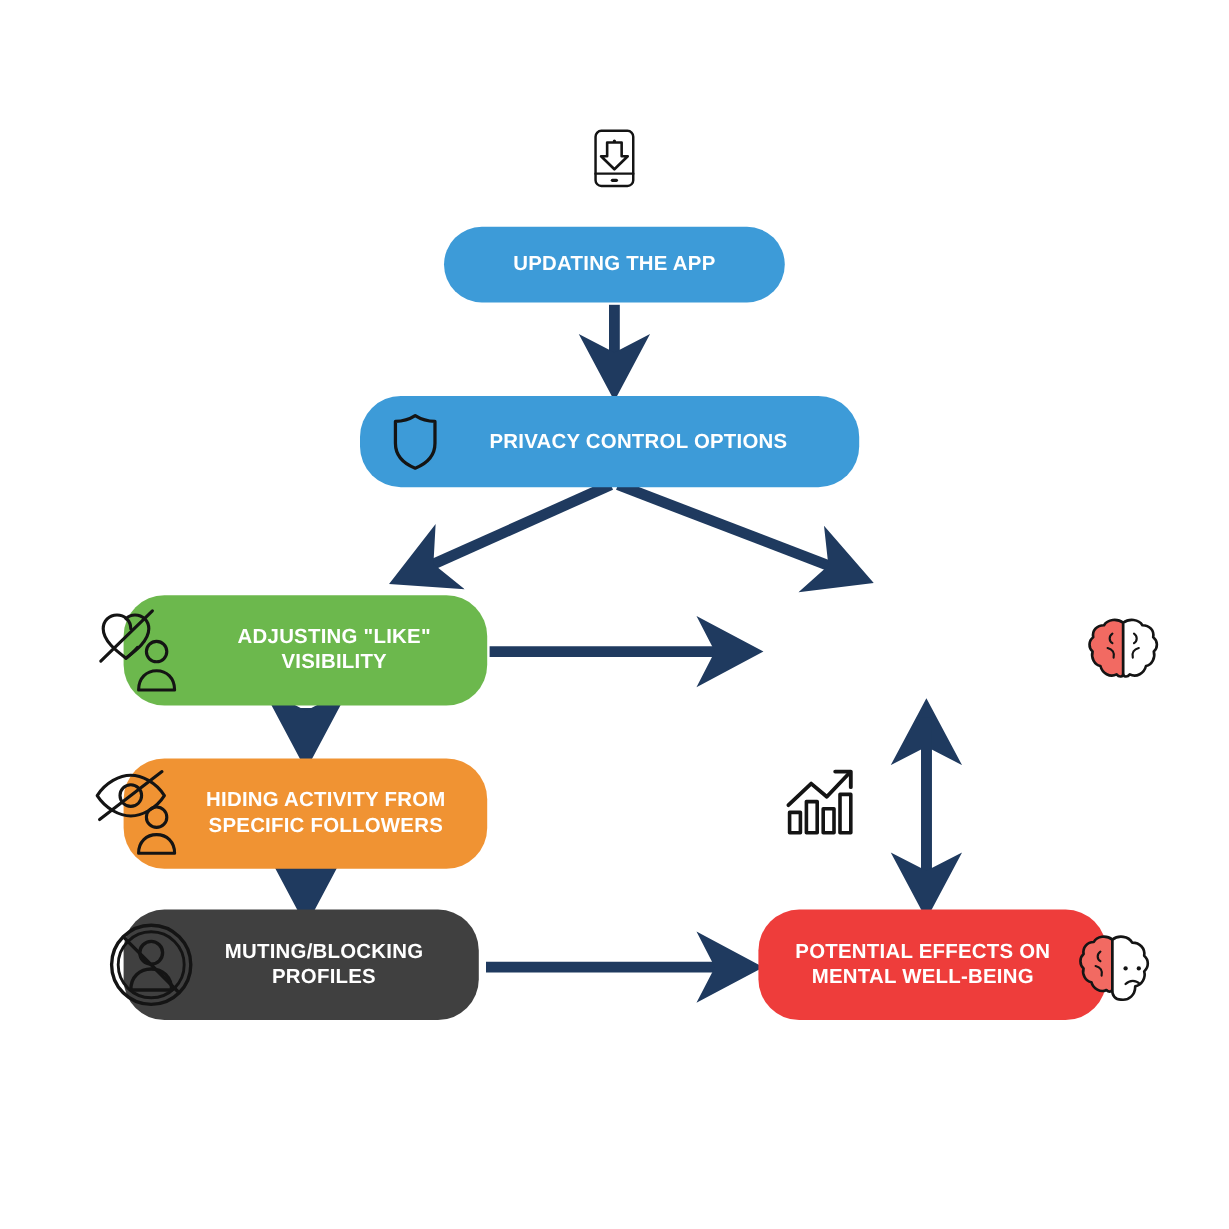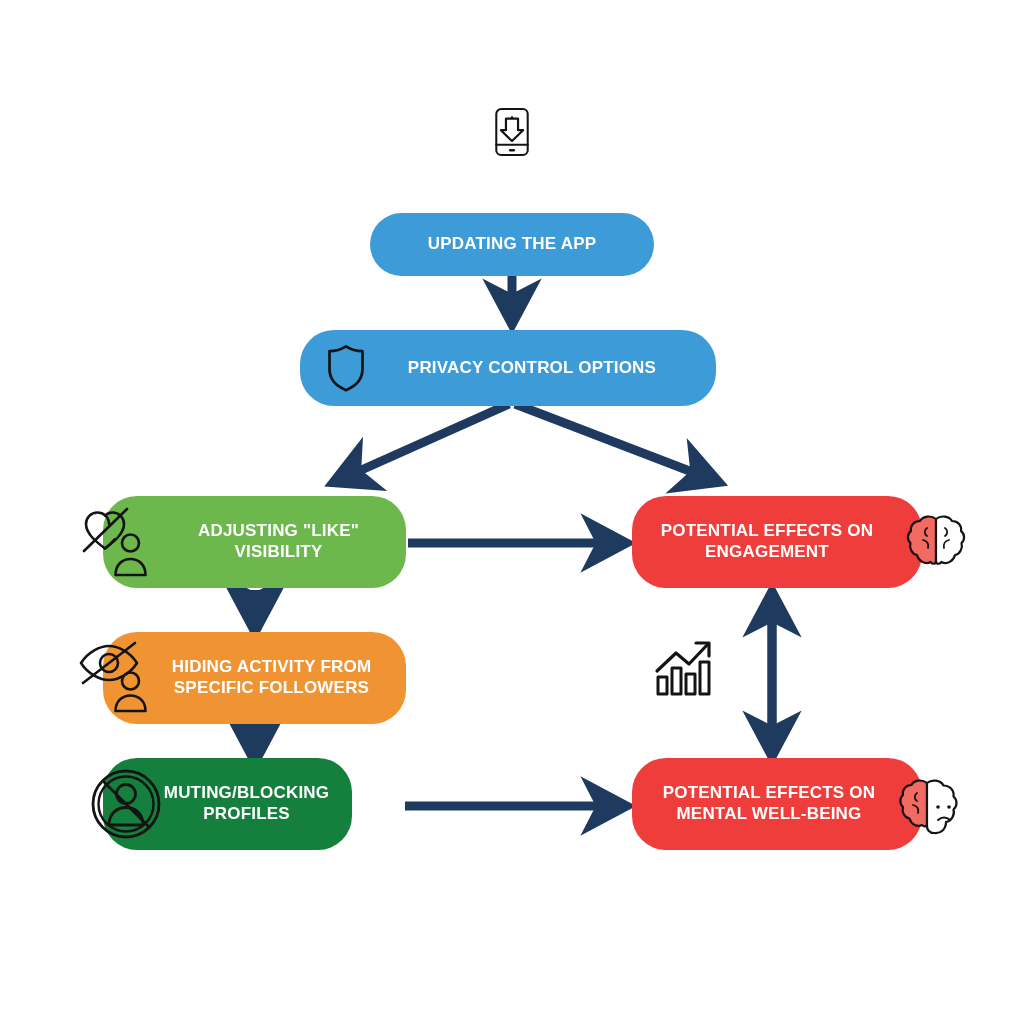--- a/index.html
+++ b/index.html
@@ -42,21 +42,21 @@
     letter-spacing: 0.2px;
     line-height: 1.22;
     text-transform: uppercase;
     padding: 6px 14px;
   }
   .node .label {
     display: block;
     width: 100%;
   }
 
-  .pill-full   { border-radius: 999px; margin-top: 24px; }
+  .pill-full   { border-radius: 999px; }
   .pill-soft   { border-radius: 34px; text-align: center; }
 
   
   .deco-icon {
     position: absolute;
     z-index: 5;
     display: flex;
     align-items: center;
     justify-content: center;
     pointer-events: none;
@@ -207,25 +207,22 @@
   </div>
 
   <div class="node pill-soft" style="left:103px; top:496px; width:303px; height:92px; background:#6CB84D; font-size:17px; padding-left:62px;">
     <span class="label">ADJUSTING "LIKE" VISIBILITY</span>
   </div>
 
   <div class="node pill-soft" style="left:103px; top:632px; width:303px; height:92px; background:#F09333; font-size:17px; padding-left:48px;">
     <span class="label">HIDING ACTIVITY FROM SPECIFIC FOLLOWERS</span>
   </div>
 
-  <div class="node pill-soft" style="left:103px; top:758px; width:249px; height:92px; background:#15803d; font-size:17px; padding-left:52px;">
+  <div class="node pill-soft" style="left:103px; top:758px; width:296px; height:92px; background:#404040; font-size:17px; padding-left:52px;">
     <span class="label">MUTING/BLOCKING PROFILES</span>
   </div>
 
-  <div class="node pill-soft" style="left:632px; top:496px; width:290px; height:92px; background:#EE3D3B; font-size:17px; padding-right:34px;">
-    <span class="label">POTENTIAL EFFECTS ON ENGAGEMENT</span>
-  </div>
 
   <div class="node pill-soft" style="left:632px; top:758px; width:290px; height:92px; background:#EE3D3B; font-size:17px; padding-right:30px;">
     <span class="label">POTENTIAL EFFECTS ON MENTAL WELL-BEING</span>
   </div>
 
 </div>
 
 </body></html>

